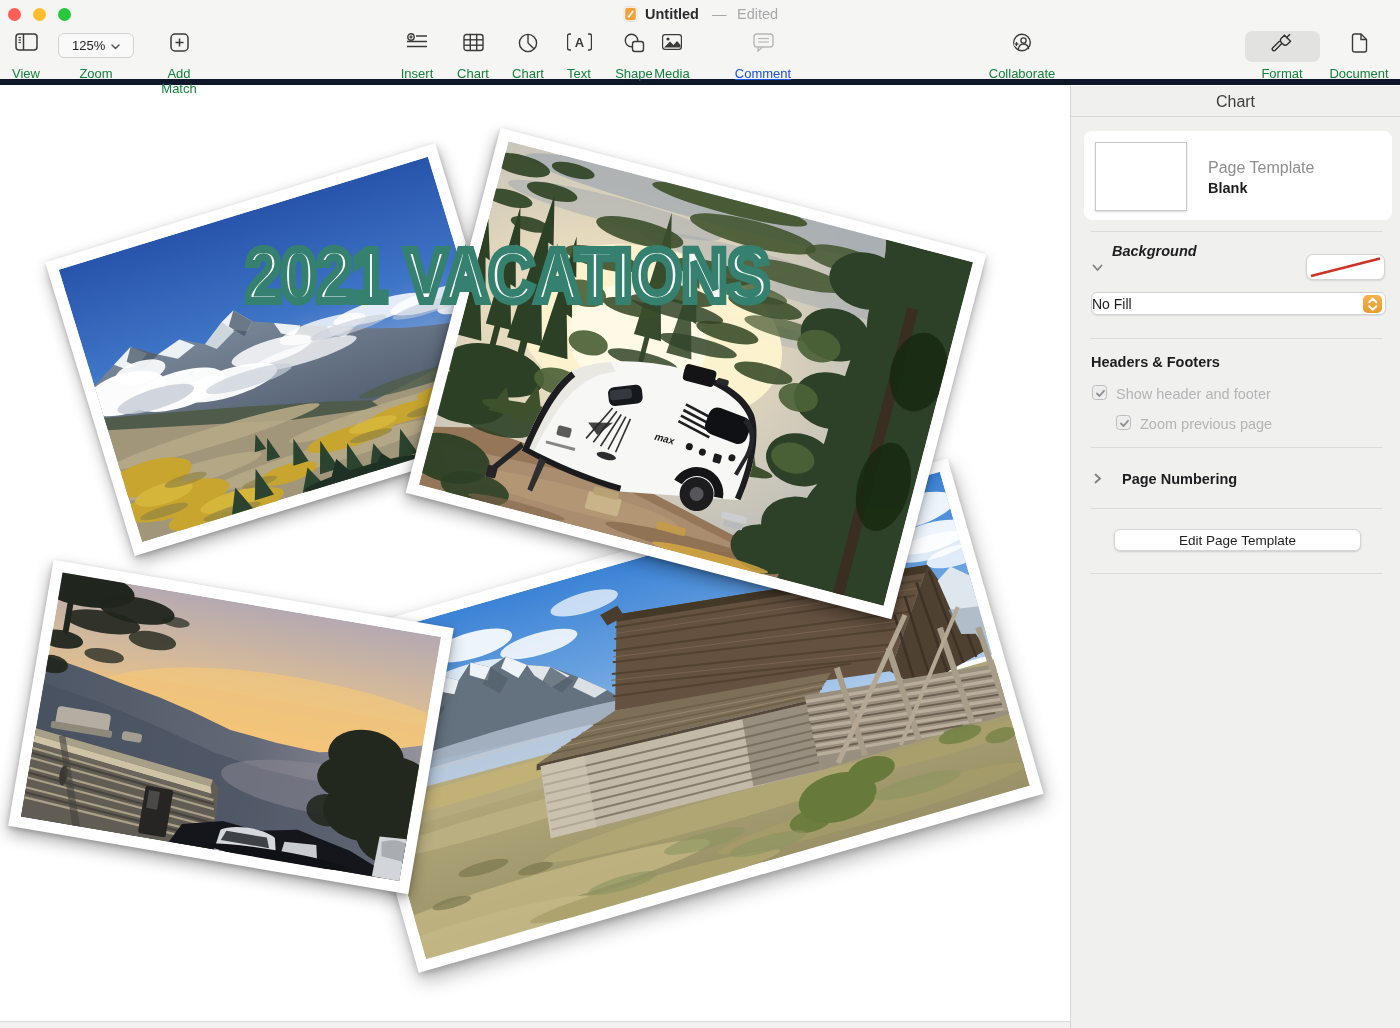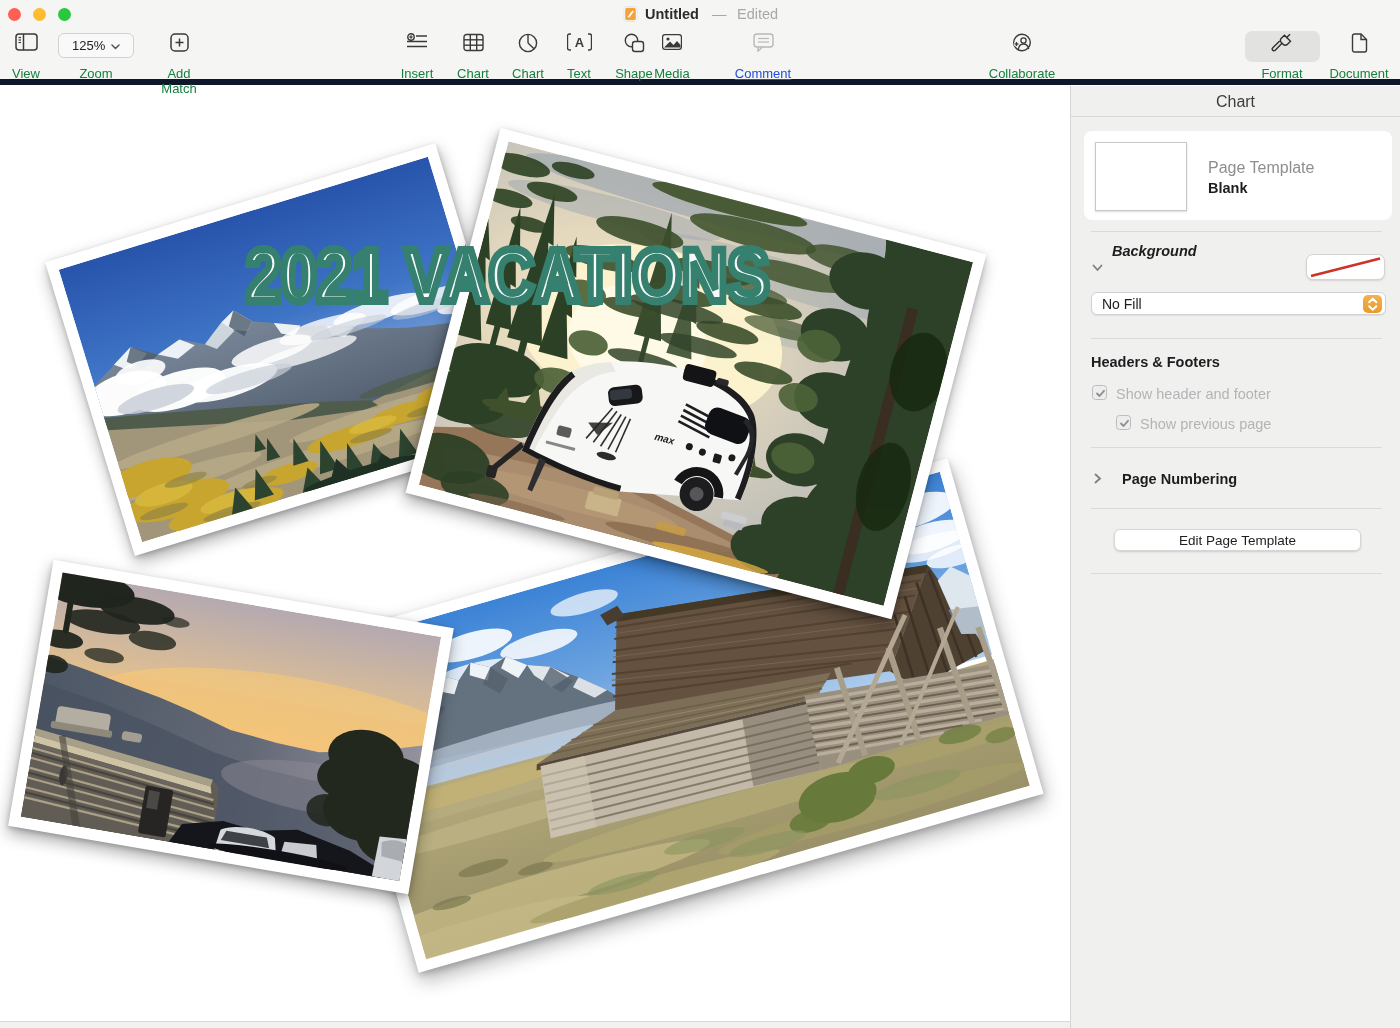--- a/index.html
+++ b/index.html
@@ -20,21 +20,21 @@
 .sidebar { position:absolute; left:1070px; top:86px; width:330px; height:942px; background:#f0f0ef; border-left:1px solid #d5d5d5; z-index:15; }
 .sdiv { position:absolute; left:20px; width:291px; height:1px; background:#dadada; }
 .sb-h { position:absolute; left:0; top:0; width:329px; height:31px; border-bottom:1px solid #d8d8d8; text-align:center; font-size:16px; line-height:31px; color:#3d3d3d; }
 .card { position:absolute; left:13px; top:45px; width:308px; height:89px; background:#fff; border-radius:8px; }
 .thumb { position:absolute; left:11px; top:11px; width:92px; height:69px; background:#fff; border:1px solid #c8c8c8; box-shadow:0 1px 2px rgba(0,0,0,.15); }
 .sbold { font-weight:bold; color:#1d1d1f; font-size:14.5px; }
 .gray { color:#8e8e90; }
 .chk { position:absolute; width:15px; height:15px; border-radius:3.5px; background:#ededed; border:1px solid #bdbdbd; }
 .chk svg { position:absolute; left:1px; top:1px; }
 .well { position:absolute; left:235px; top:-12px; width:79px; height:26px; background:#fff; border-radius:7px; border:1px solid #d4d4d4; box-shadow:0 1px 2px rgba(0,0,0,.12); }
-.sel { position:absolute; left:20px; top:206px; width:295px; height:23px; background:#fff; border-radius:6px; border:1px solid #d2d2d2; box-shadow:0 1px 1px rgba(0,0,0,.08); font-size:14px; color:#1c1c1e; line-height:22px; padding-left:10px; }
+.sel { position:absolute; left:20px; top:206px; width:295px; height:23px; background:#fff; border-radius:6px; border:1px solid #d2d2d2; box-shadow:0 1px 1px rgba(0,0,0,.08); font-size:14px; color:#1c1c1e; line-height:22px; }
 .stepper { position:absolute; right:3px; top:1.5px; width:19.5px; height:18.5px; border-radius:5px; background:linear-gradient(#f3b14e,#e99b2c); }
 .ebtn { position:absolute; left:43px; top:443px; width:247px; height:22px; background:#fff; border-radius:6px; border:1px solid #d6d6d6; box-shadow:0 1px 2px rgba(0,0,0,.15); font-size:13.5px; color:#1d1d1f; text-align:center; line-height:21px; }
 </style>
 </head>
 <body>
 
 <div class="chrome">
   <div class="tl" style="left:8px;  background:#fe5f57;"></div>
   <div class="tl" style="left:33px; background:#febc2e;"></div>
   <div class="tl" style="left:58px; background:#29c83f;"></div>
@@ -733,21 +733,21 @@
       <svg width="13" height="13" viewBox="0 0 13 13">
         <path d="M3 6.5 L5.5 9 L10 3.8" fill="none" stroke="#8f8f91" stroke-width="1.8" stroke-linecap="round" stroke-linejoin="round"></path>
       </svg>
     </div>
   <div style="position:absolute; left:45px; top:300px; font-size:14.5px; color:#b4b4b6;">Show header and footer</div>
   <div class="chk" style="left:45px; top:329px;">
       <svg width="13" height="13" viewBox="0 0 13 13">
         <path d="M3 6.5 L5.5 9 L10 3.8" fill="none" stroke="#8f8f91" stroke-width="1.8" stroke-linecap="round" stroke-linejoin="round"></path>
       </svg>
     </div>
-  <div style="position:absolute; left:69px; top:330px; font-size:14.5px; color:#b4b4b6;">Show previous page</div>
+  <div style="position:absolute; left:69px; top:330px; font-size:14.5px; color:#b4b4b6;">Zoom previous page</div>
   <div class="sdiv" style="top:360.5px;"></div>
   <div style="position:absolute; left:23px; top:384px;"><svg width="8" height="11" viewBox="0 0 8 11">
         <path d="M1.5 1.5 L6 5.5 L1.5 9.5" fill="none" stroke="#7f7f82" stroke-width="1.8" stroke-linecap="round"></path>
       </svg></div>
   <div class="sbold" style="position:absolute; left:51px; top:385px;">Page Numbering</div>
   <div class="sdiv" style="top:421.5px;"></div>
   <div class="ebtn">Edit Page Template</div>
   <div class="sdiv" style="top:486.5px;"></div>
 </div>
 

